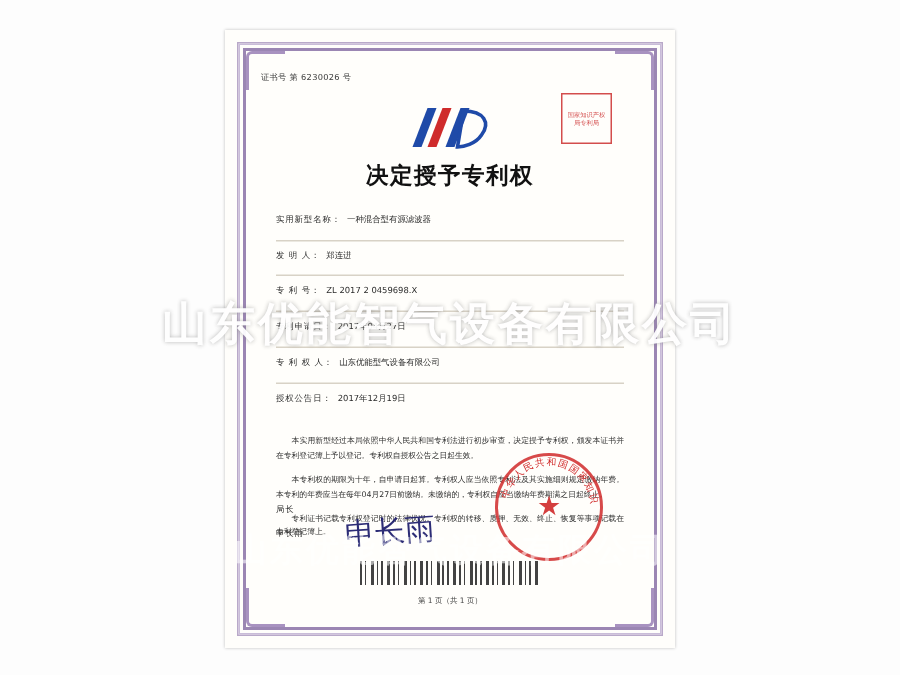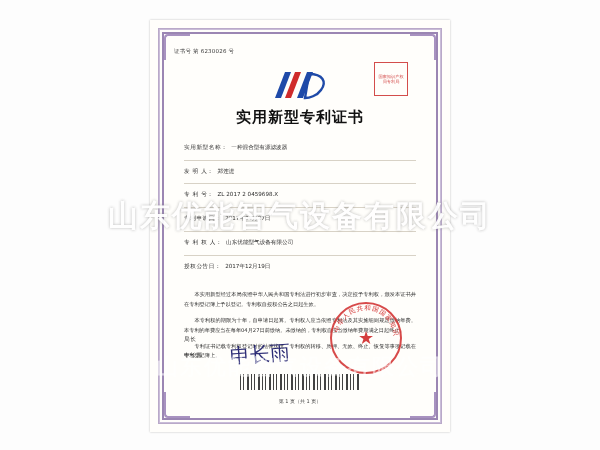--- a/index.html
+++ b/index.html
@@ -162,21 +162,21 @@
 
       <div class="emblem">
         <svg width="58" height="34" viewBox="0 0 58 34">
           <path d="M4 30 L14 4 L20 4 L10 30 Z" fill="#1f4aa8"></path>
           <path d="M14 30 L24 4 L30 4 L20 30 Z" fill="#cf2b2b"></path>
           <path d="M26 30 L36 4 L42 4 L32 30 Z" fill="#1f4aa8"></path>
           <path d="M38 6 C52 6 56 14 50 22 C46 28 38 30 34 30 L38 6 Z" fill="none" stroke="#1f4aa8" stroke-width="2.4"></path>
         </svg>
       </div>
 
-      <div class="title">实用新型专利证书</div>
+      <div class="title">决定授予专利权</div>
 
       <div class="fields">
         <div class="field">
           <span class="lbl">实用新型名称：</span>
           <span class="val">一种混合型有源滤波器</span>
         </div>
         <div class="rule"></div>
         <div class="field">
           <span class="lbl">发 明 人：</span>
           <span class="val">郑连进</span>

